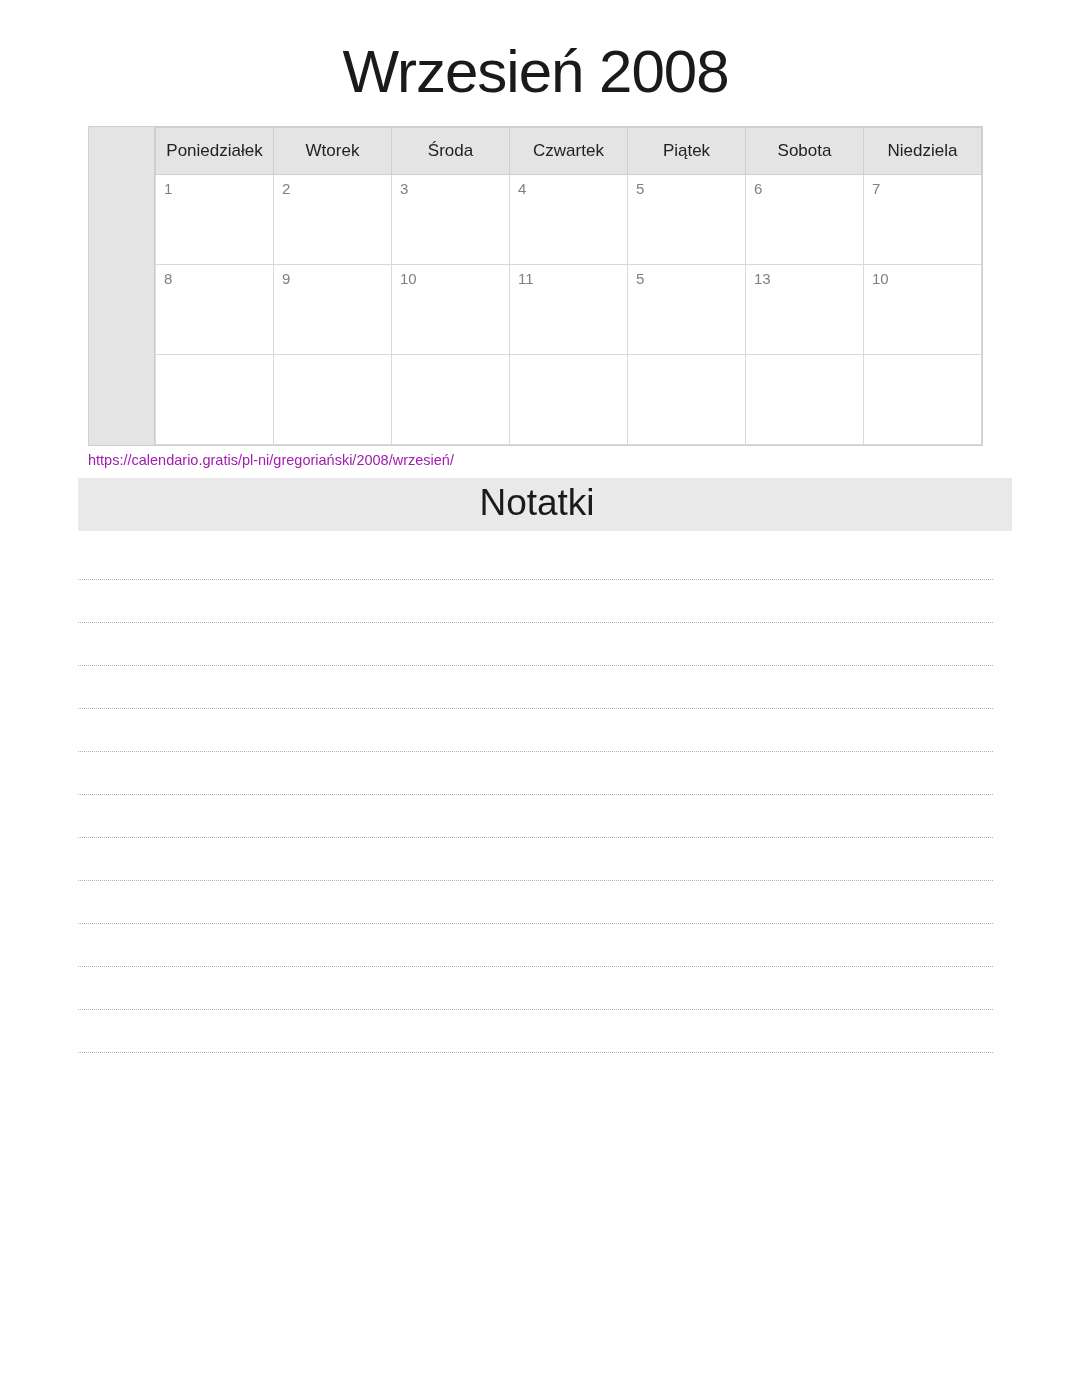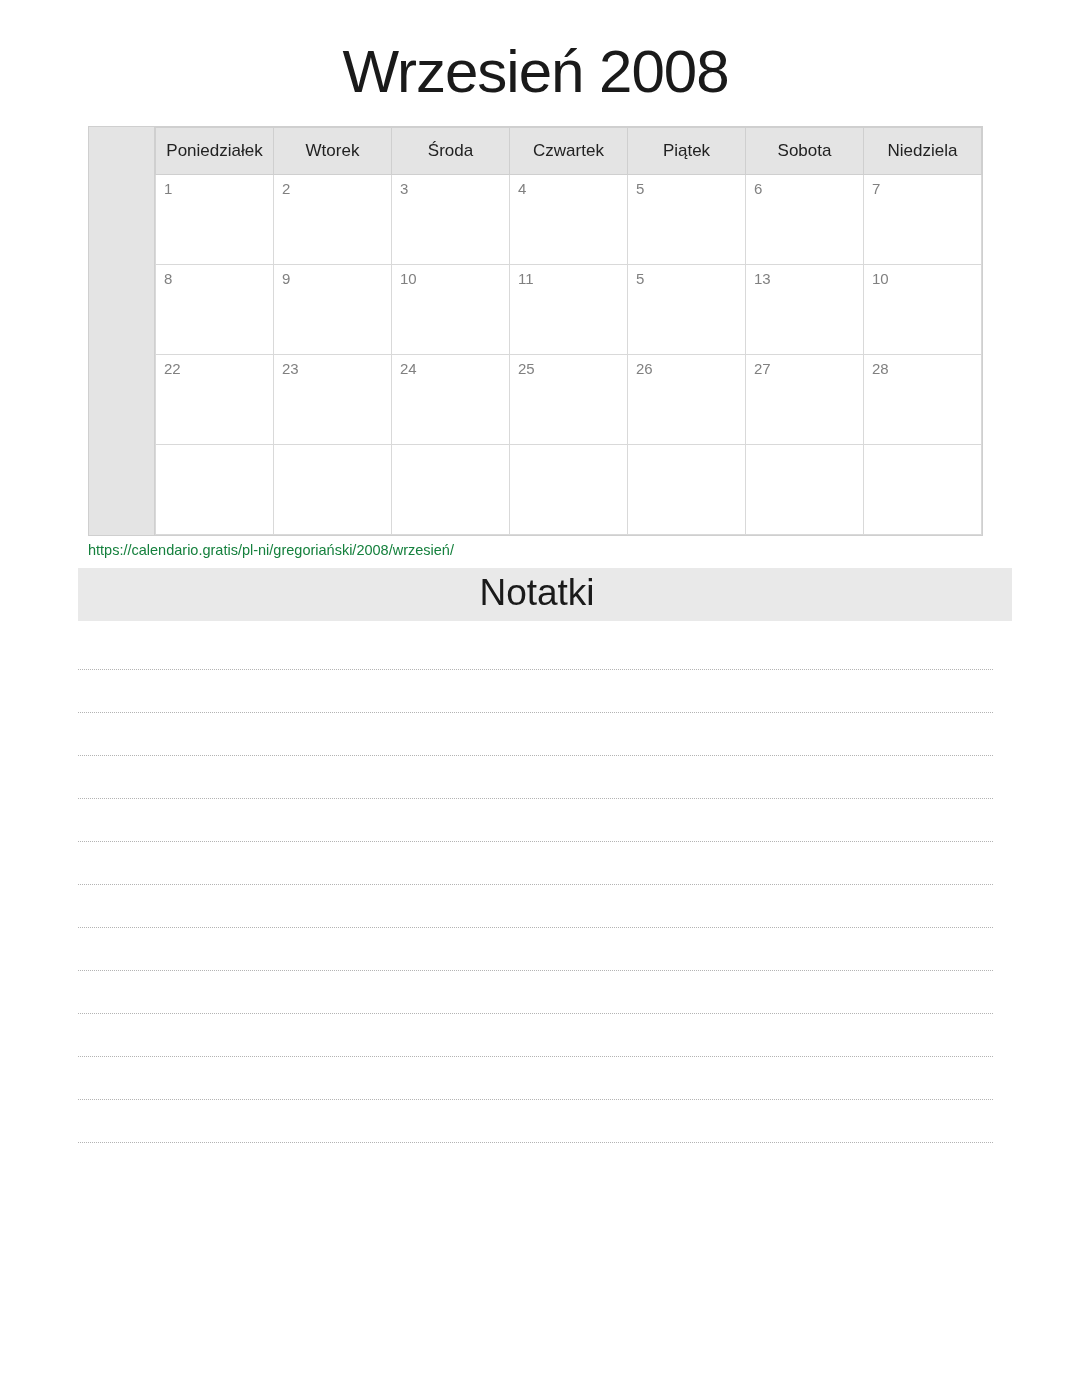--- a/index.html
+++ b/index.html
@@ -68,21 +68,21 @@
     vertical-align: top;
     padding: 5px 0 0 8px;
     font-size: 15px;
     color: #808080;
     background: #ffffff;
   }
   
   .source-url {
     margin: 6px 0 0 88px;
     font-size: 14.5px;
-    color: #15803d;
+    color: #a21caf;
   }
   
   .notes-header {
     margin: 10px 59px 0 78px;
     background: #e9e9e9;
     text-align: center;
     font-size: 37px;
     line-height: 1.05;
     padding: 6px 16px 8px 0;
     color: #1a1a1a;
@@ -130,29 +130,20 @@
         <tr>
           <td>8</td>
           <td>9</td>
           <td>10</td>
           <td>11</td>
           <td>5</td>
           <td>13</td>
           <td>10</td>
         </tr>
         <tr>
-          <td>22</td>
-          <td>23</td>
-          <td>24</td>
-          <td>25</td>
-          <td>26</td>
-          <td>27</td>
-          <td>28</td>
-        </tr>
-        <tr>
           <td></td>
           <td></td>
           <td></td>
           <td></td>
           <td></td>
           <td></td>
           <td></td>
         </tr>
       </tbody>
     </table>

